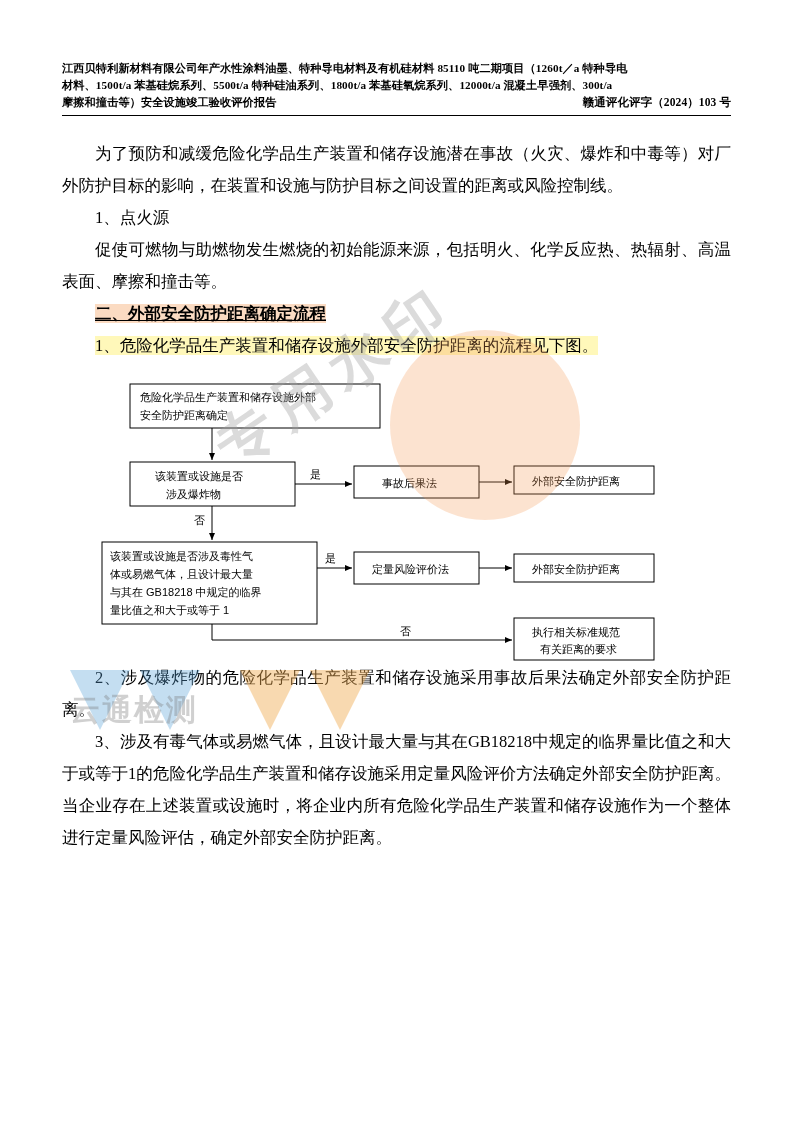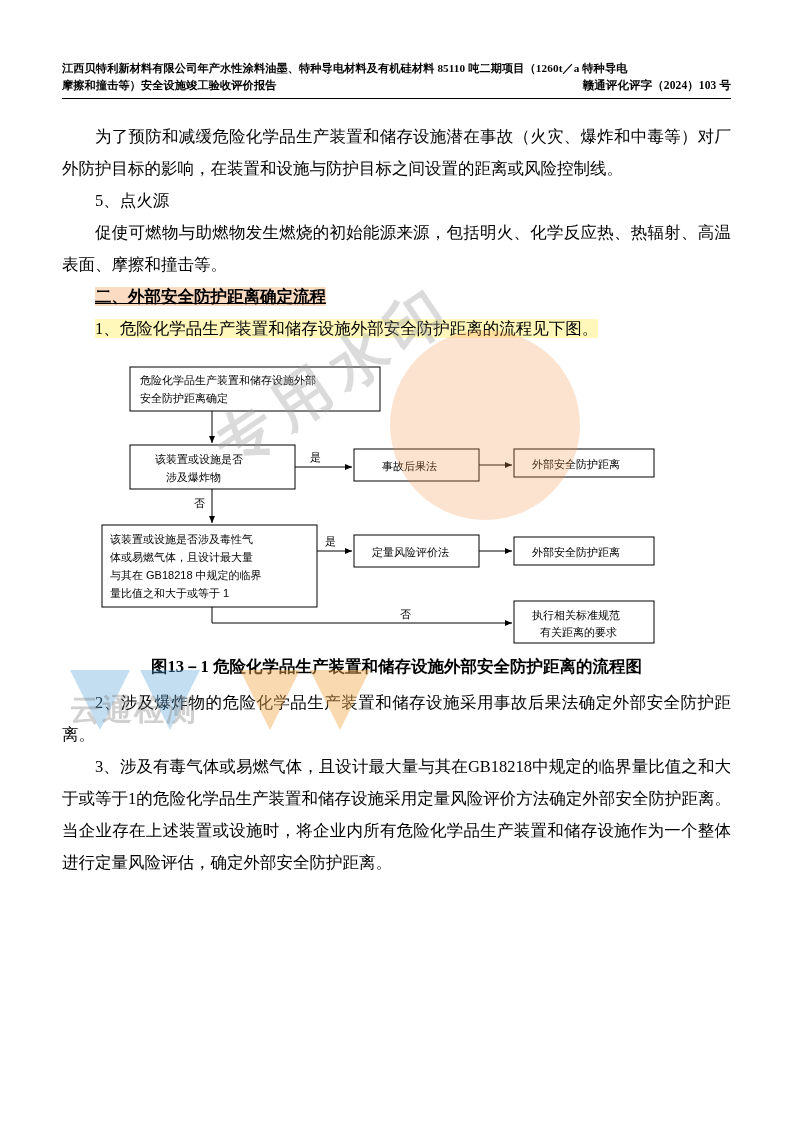--- a/index.html
+++ b/index.html
@@ -148,30 +148,31 @@
     fill: #000;
   }
 </style>
 </head>
 <body>
 
 <div class="page">
 
   <div class="header">
     <div class="header-line">江西贝特利新材料有限公司年产水性涂料油墨、特种导电材料及有机硅材料 85110 吨二期项目（1260t／a 特种导电</div>
+    <div class="header-line">材料、1500t/a 苯基硅烷系列、5500t/a 特种硅油系列、1800t/a 苯基硅氧烷系列、12000t/a 混凝土早强剂、300t/a</div>
     <div class="header-line last">
       <span>摩擦和撞击等）安全设施竣工验收评价报告</span>
       <span class="header-right">赣通评化评字（2024）103 号</span>
     </div>
   </div>
 
   <div class="body">
 
     <p class="para">为了预防和减缓危险化学品生产装置和储存设施潜在事故（火灾、爆炸和中毒等）对厂外防护目标的影响，在装置和设施与防护目标之间设置的距离或风险控制线。</p>
-    <p class="para">5、点火源</p>
+    <p class="para">1、点火源</p>
     <p class="para">促使可燃物与助燃物发生燃烧的初始能源来源，包括明火、化学反应热、热辐射、高温表面、摩擦和撞击等。</p>
 
     <p class="para bold">
       <span class="hl-orange">二、外部安全防护距离确定流程</span>
     </p>
 
     <p class="para">
       <span class="hl-yellow">1、危险化学品生产装置和储存设施外部安全防护距离的流程见下图。</span>
     </p>
 
@@ -227,21 +228,20 @@
         <line x1="150" y1="252" x2="150" y2="268" stroke="#000" stroke-width="1"></line>
         <line x1="150" y1="268" x2="450" y2="268" stroke="#000" stroke-width="1" marker-end="url(#arrow)"></line>
         <text x="338" y="263" font-size="11">否</text>
 
         <rect x="452" y="246" width="140" height="42" fill="#fff" stroke="#000" stroke-width="1"></rect>
         <text x="470" y="264" font-size="11">执行相关标准规范</text>
         <text x="478" y="281" font-size="11">有关距离的要求</text>
       </svg>
     </div>
 
-    <div class="figure-caption">图13－1  危险化学品生产装置和储存设施外部安全防护距离的流程图</div>
 
     <p class="para">2、涉及爆炸物的危险化学品生产装置和储存设施采用事故后果法确定外部安全防护距离。</p>
     <p class="para">3、涉及有毒气体或易燃气体，且设计最大量与其在GB18218中规定的临界量比值之和大于或等于1的危险化学品生产装置和储存设施采用定量风险评价方法确定外部安全防护距离。当企业存在上述装置或设施时，将企业内所有危险化学品生产装置和储存设施作为一个整体进行定量风险评估，确定外部安全防护距离。</p>
   </div>
 
 </div>
 
 <div class="watermark">
   <div class="wm-circle"></div>
   <div class="wm-text wm-big">专用水印</div>

